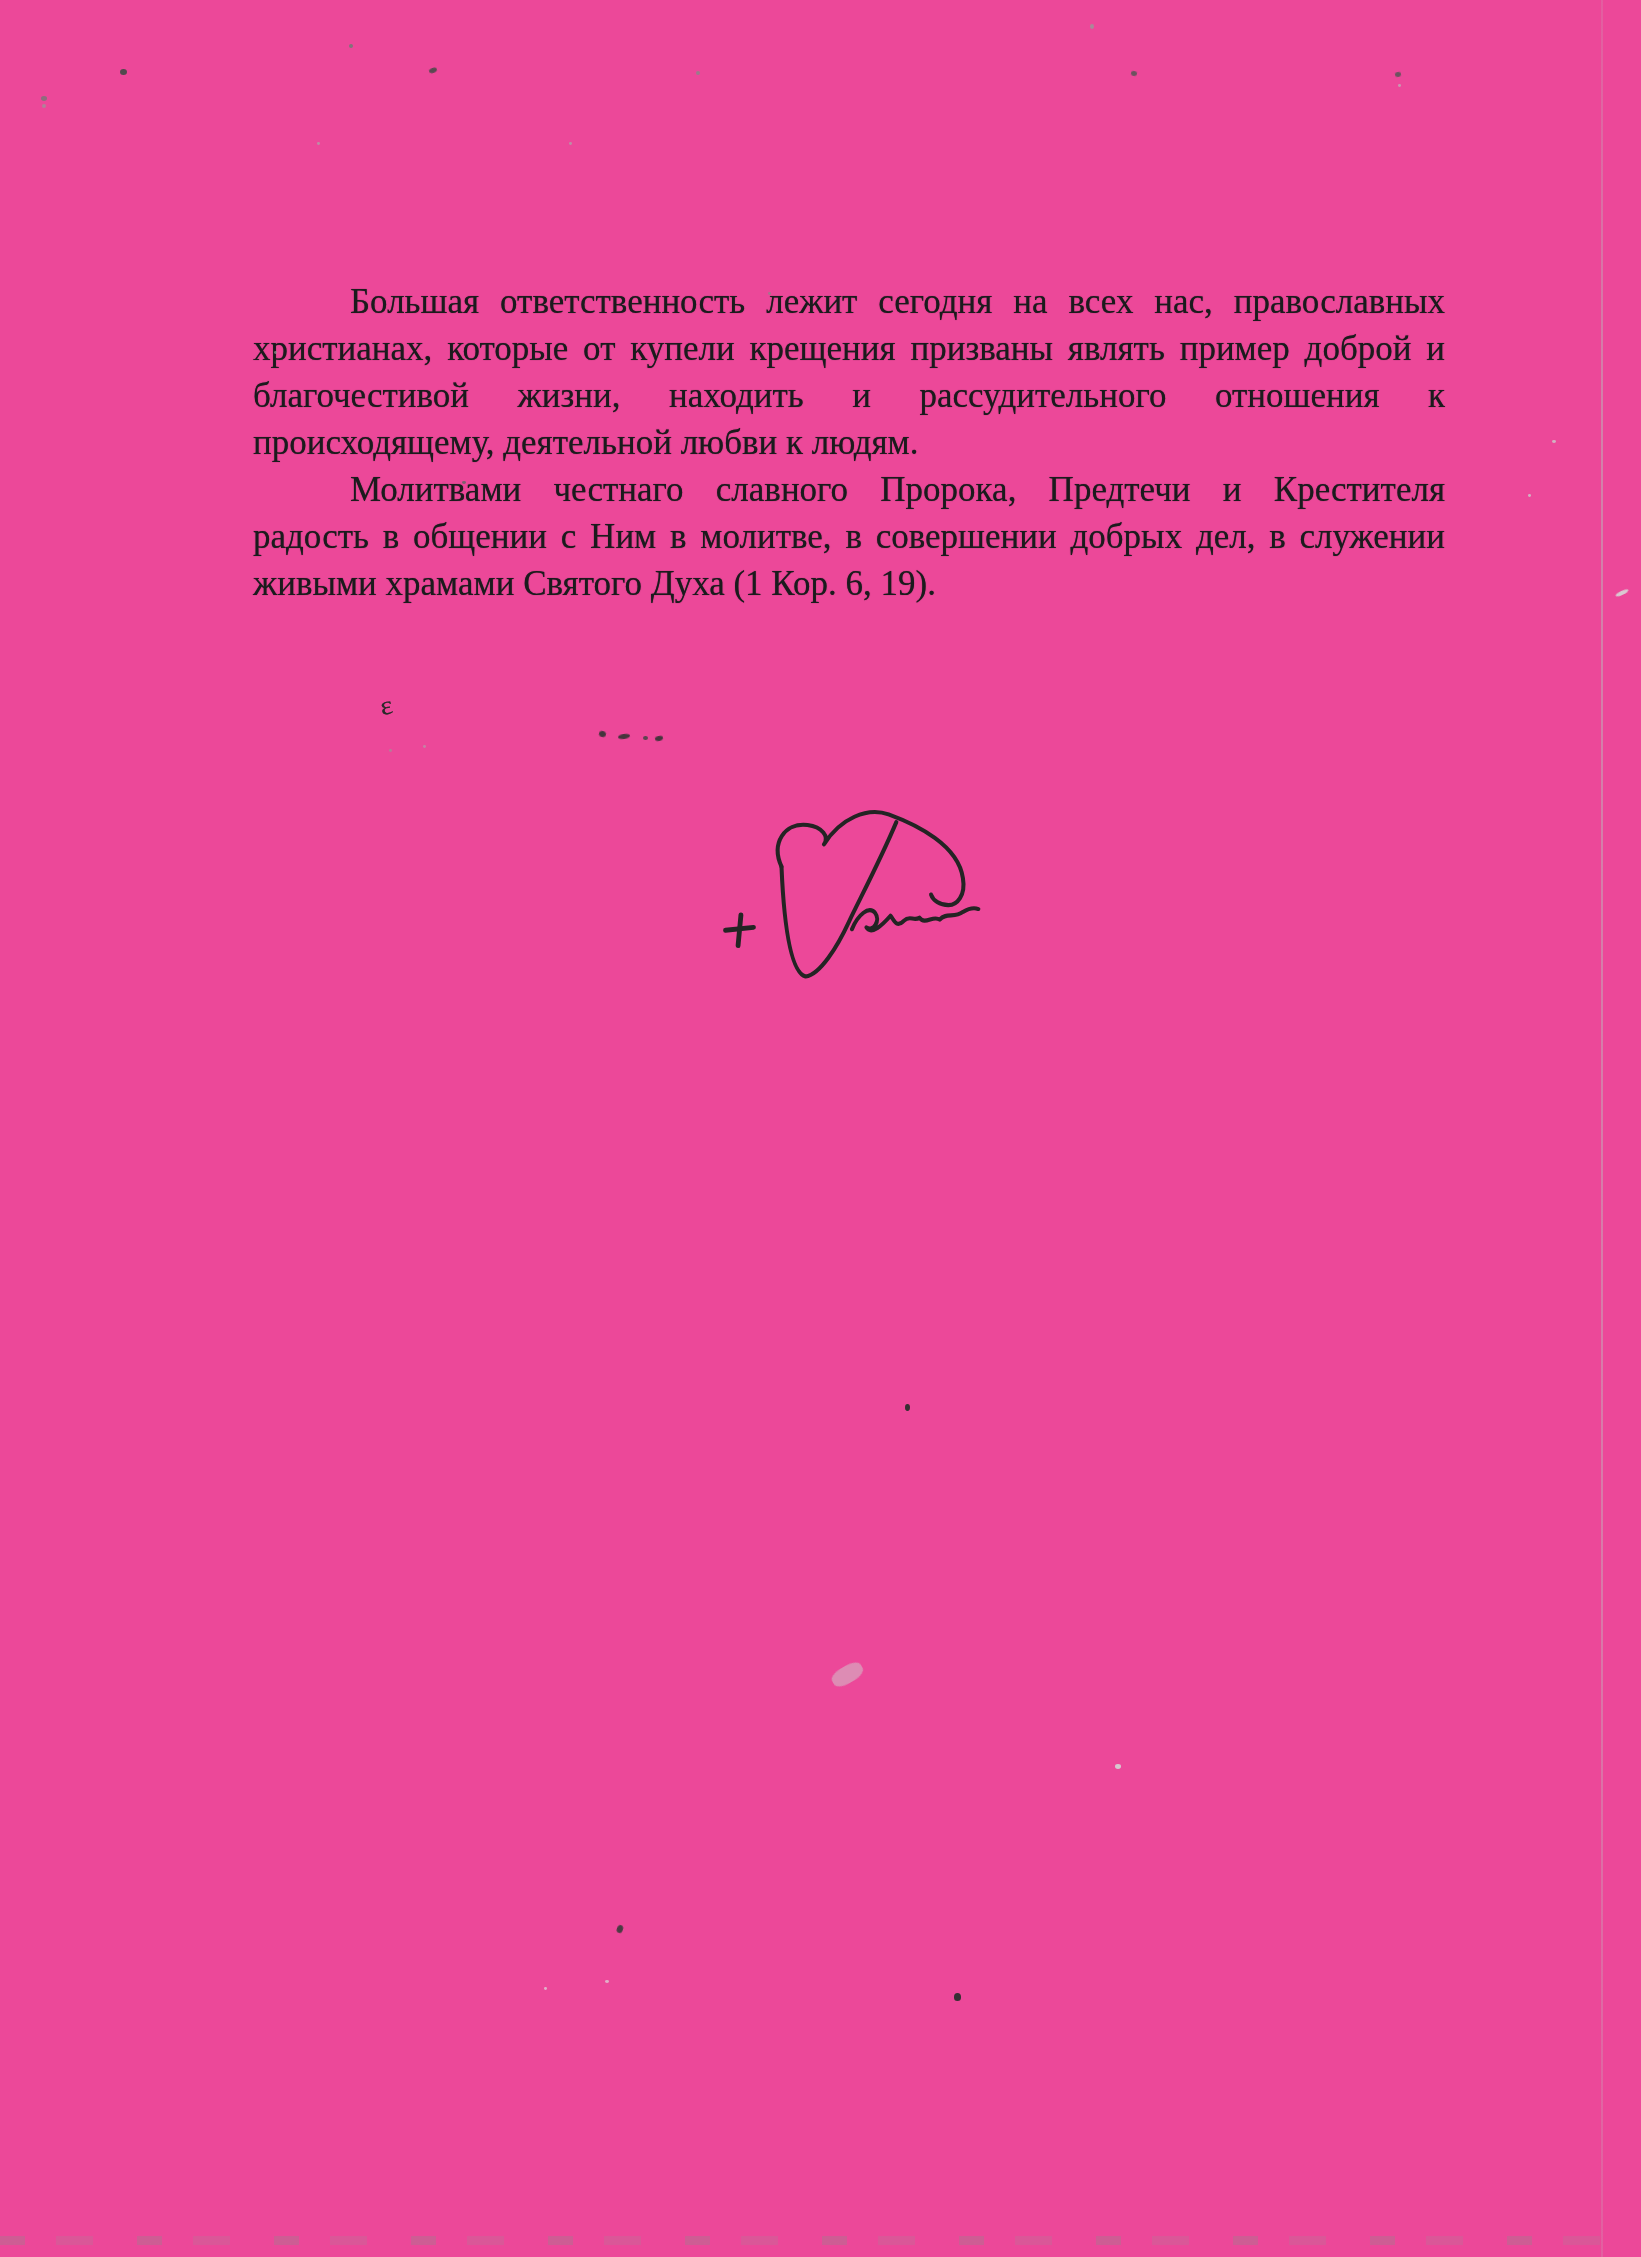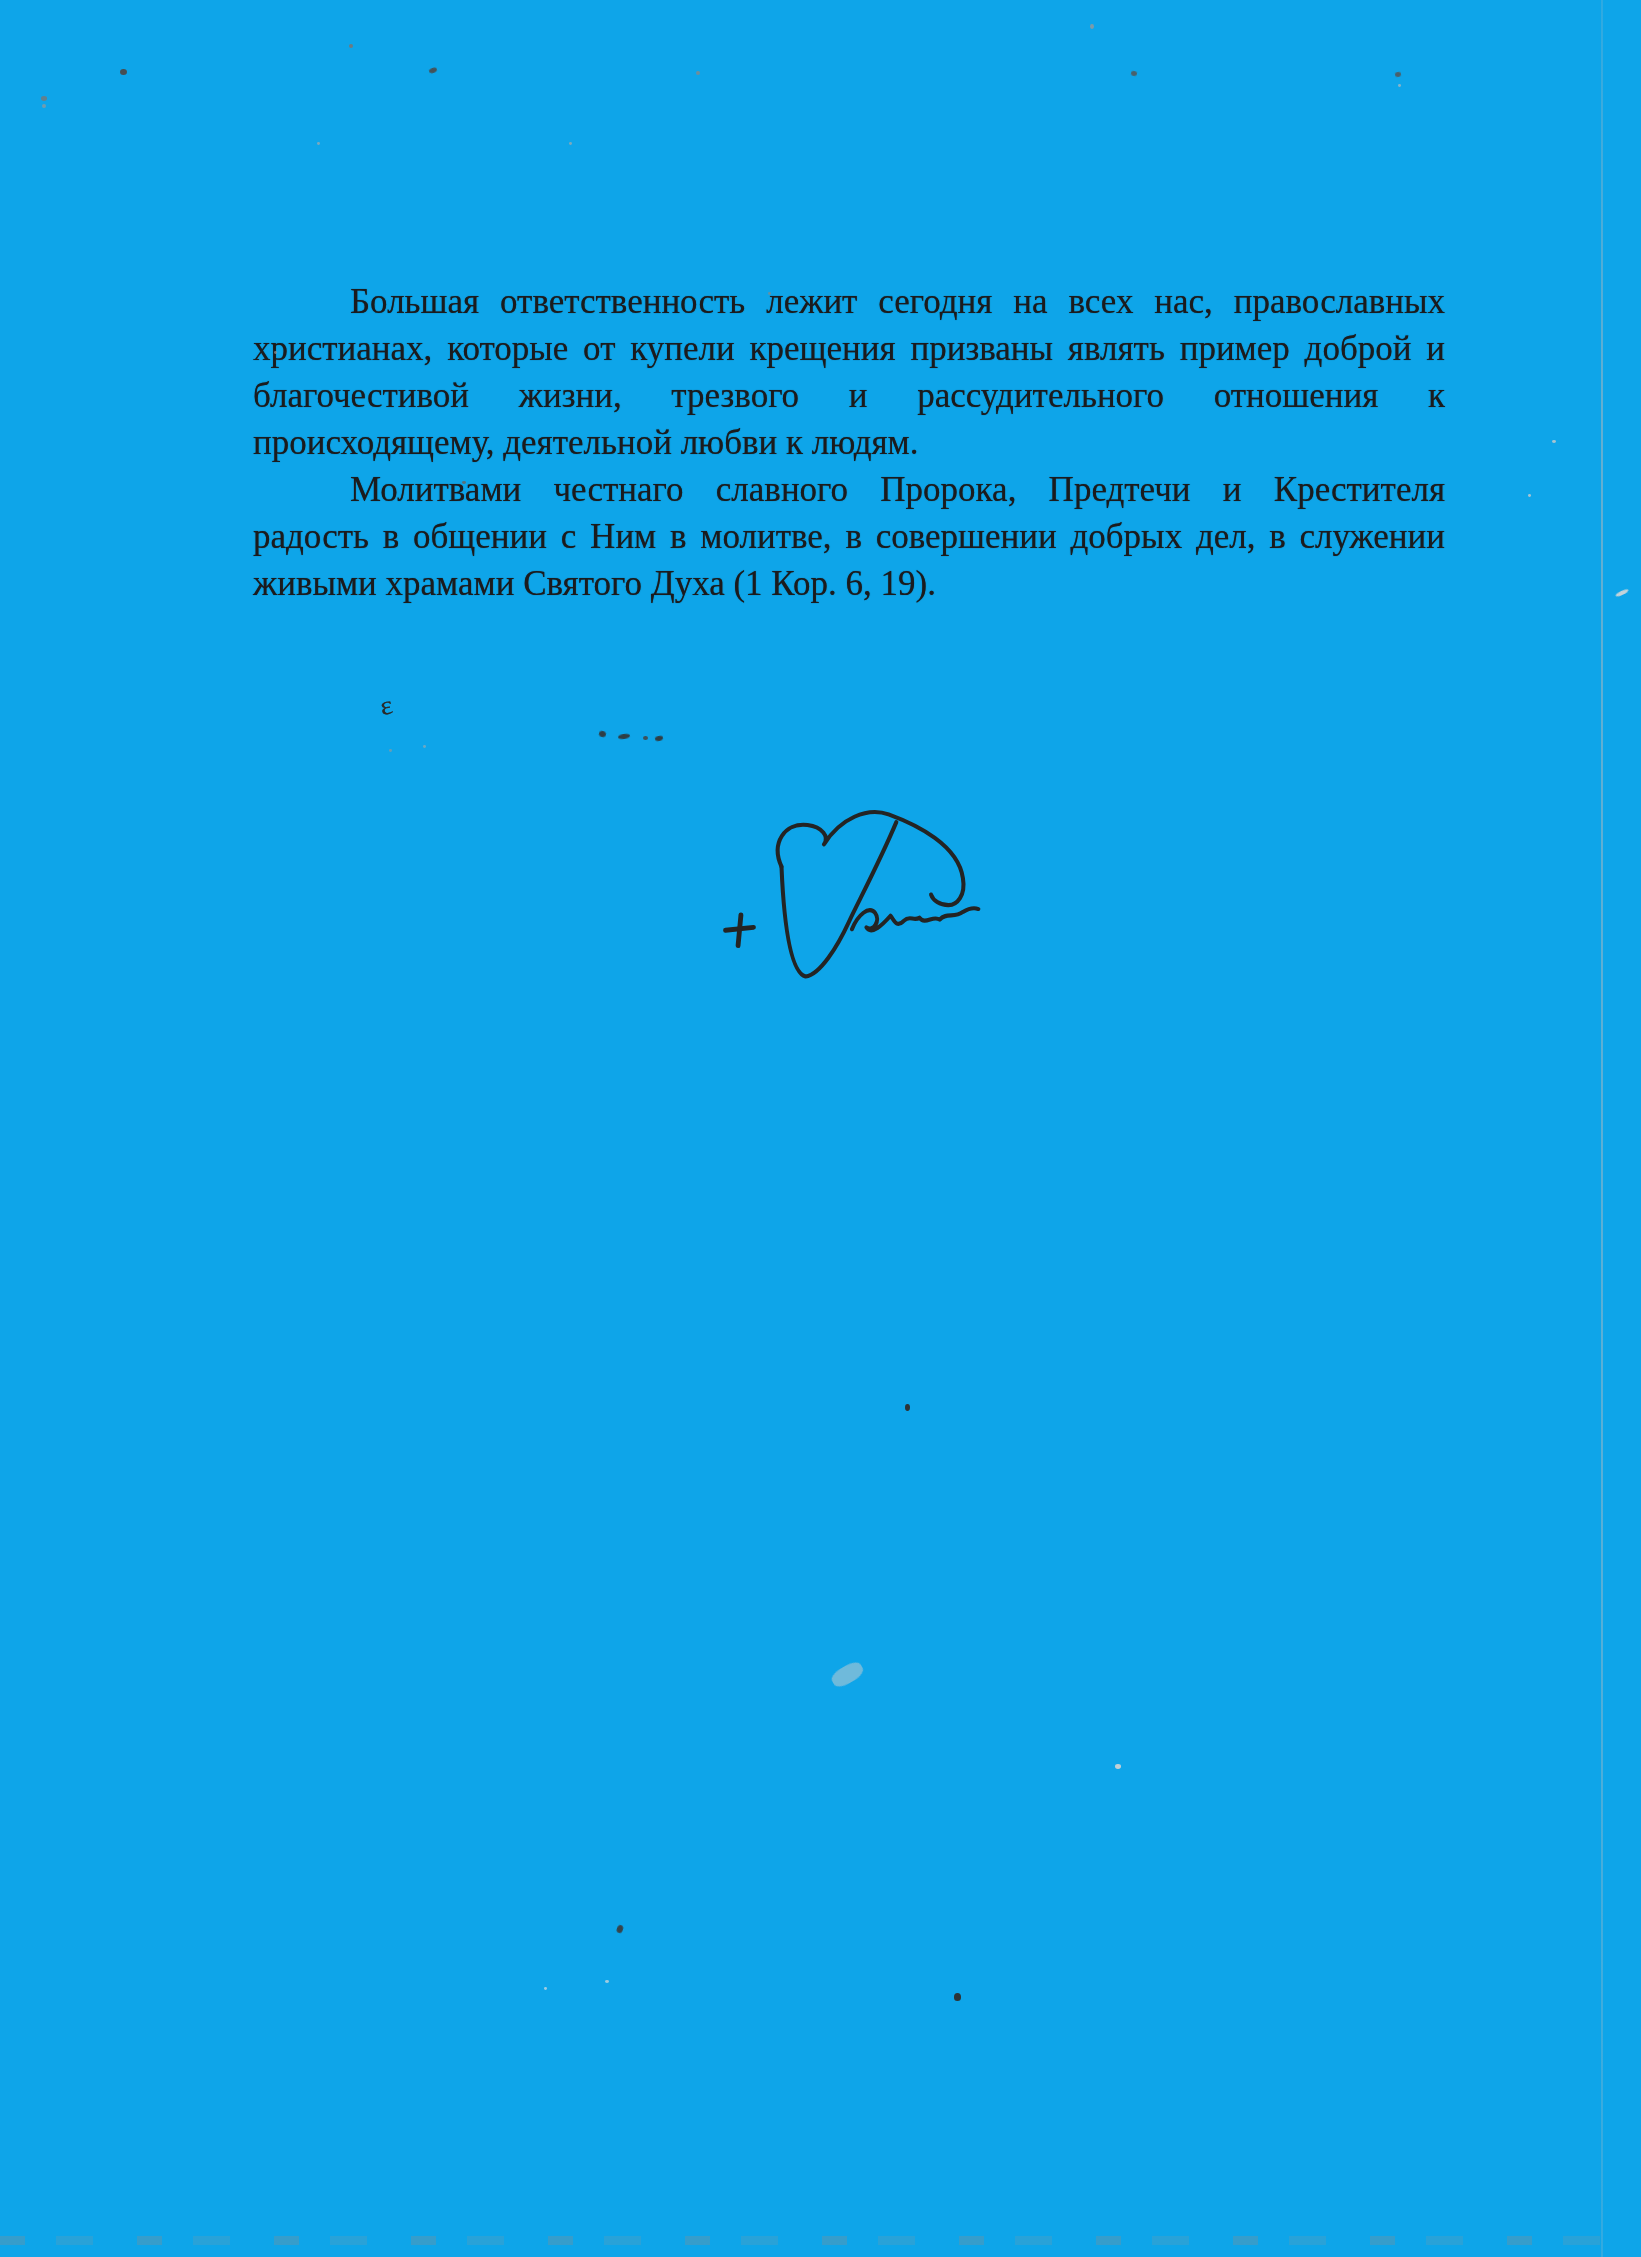--- a/index.html
+++ b/index.html
@@ -1,19 +1,19 @@
 <!DOCTYPE html>
 <html><head>
 <meta charset="utf-8">
 <style>
   html,body{margin:0;padding:0;background:#888;}
   .page{
     position:relative;
     width:1641px;height:2257px;
-    background:#0ea5e9;
+    background:#ec4899;
     overflow:hidden;
     font-family:"Liberation Serif","DejaVu Serif",serif;
     color:#1b1b1d;
   }
   .text-block{
     position:absolute;
     left:253px;top:278px;width:1192px;
     font-size:35px;
     text-shadow:0 0 0.9px rgba(27,27,29,0.75);
   }
@@ -58,21 +58,21 @@
   }
 </style>
 </head>
 <body>
 
 <div class="page">
 
   <div class="text-block">
     <div class="ln ind">Большая ответственность лежит сегодня на всех нас, православных</div>
     <div class="ln">христианах, которые от купели крещения призваны являть пример доброй и</div>
-    <div class="ln">благочестивой жизни, трезвого и рассудительного отношения к</div>
+    <div class="ln">благочестивой жизни, находить и рассудительного отношения к</div>
     <div class="ln end">происходящему, деятельной любви к людям.</div>
     <div class="ln ind">Молитвами честнаго славного Пророка, Предтечи и Крестителя</div>
     <div class="ln">радость в общении с Ним в молитве, в совершении добрых дел, в служении</div>
     <div class="ln end">живыми храмами Святого Духа (1 Кор. 6, 19).</div>
   </div>
 
   <div class="flourish">ε</div>
 
   <svg class="signature" viewBox="0 0 300 200" fill="none" stroke="#242424" stroke-linecap="round" stroke-linejoin="round">
     <g stroke-width="5">

